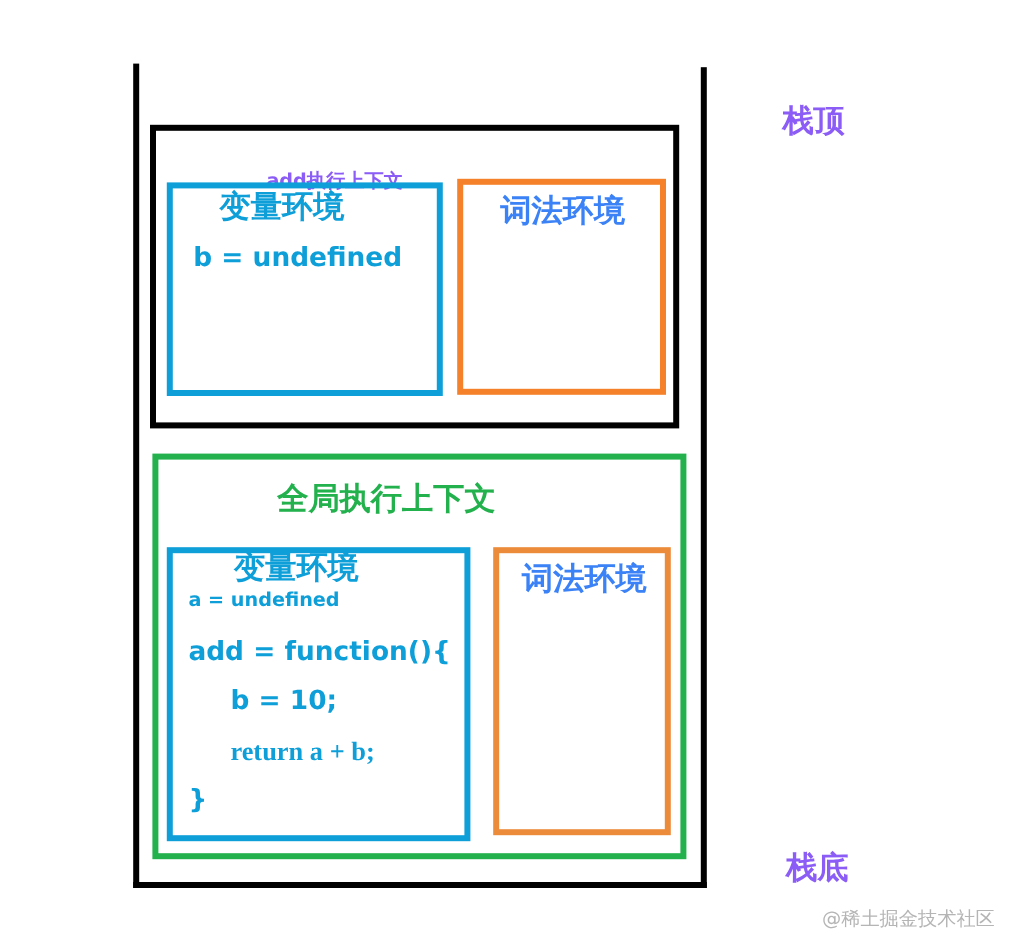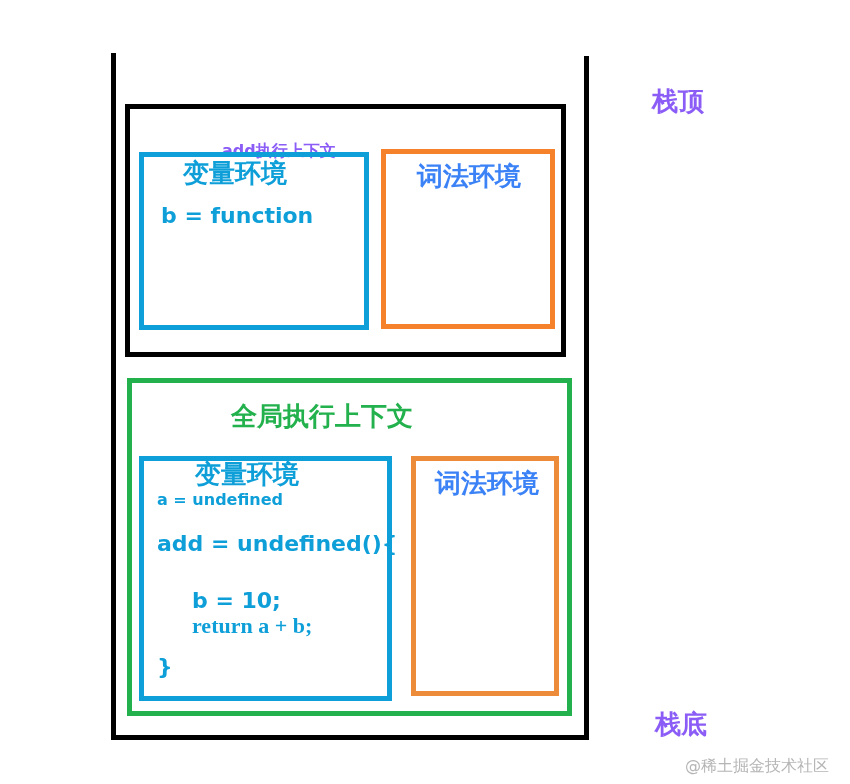--- a/index.html
+++ b/index.html
@@ -32,33 +32,33 @@
 
 <div class="abs stack-left"></div>
 <div class="abs stack-right"></div>
 <div class="abs stack-bottom"></div>
 
 <div class="abs ctx-add"></div>
 <div class="label t-black" style="left:222px; top:119px; font-size:16px;margin-top:24px;">add执行上下文</div>
 
 <div class="abs var-top"></div>
 <div class="label t-blue" style="left:183px; top:160px; font-size:26px;">变量环境</div>
-<div class="label t-blue" style="left:161px; top:205px; font-size:22px;">b = function</div>
+<div class="label t-blue" style="left:161px; top:205px; font-size:22px;">b = undefined</div>
 
 <div class="abs lex-top"></div>
 <div class="label t-orange" style="left:417px; top:163px; font-size:26px;">词法环境</div>
 
 <div class="abs ctx-global"></div>
 <div class="label t-green" style="left:231px; top:403px; font-size:26px;">全局执行上下文</div>
 
 <div class="abs var-bot"></div>
 <div class="label t-blue" style="left:195px; top:461px; font-size:26px;">变量环境</div>
 <div class="label t-blue" style="left:157px; top:492px; font-size:16px;">a = undefined</div>
-<div class="label t-blue" style="left:157px; top:533px; font-size:22px;">add = undefined(){</div>
-<div class="label t-blue" style="left:192px; top:574px; font-size:22px;margin-top:16px;">b = 10;</div>
+<div class="label t-blue" style="left:157px; top:533px; font-size:22px;">add = function(){</div>
+<div class="label t-blue" style="left:192px; top:574px; font-size:22px;">b = 10;</div>
 <div class="label t-blue" style="left:192px; top:615px; font-size:22px;font-family:Liberation Serif, serif;">return a + b;</div>
 <div class="label t-blue" style="left:157px; top:656px; font-size:22px;">}</div>
 
 <div class="abs lex-bot"></div>
 <div class="label t-orange" style="left:435px; top:470px; font-size:26px;">词法环境</div>
 
 <div class="label t-black" style="left:652px; top:88px; font-size:26px;">栈顶</div>
 <div class="label t-black" style="left:655px; top:711px; font-size:26px;text-align:right;">栈底</div>
 
 <div class="label t-gray" style="left:685px; top:758px; font-size:16px;">@稀土掘金技术社区</div>

